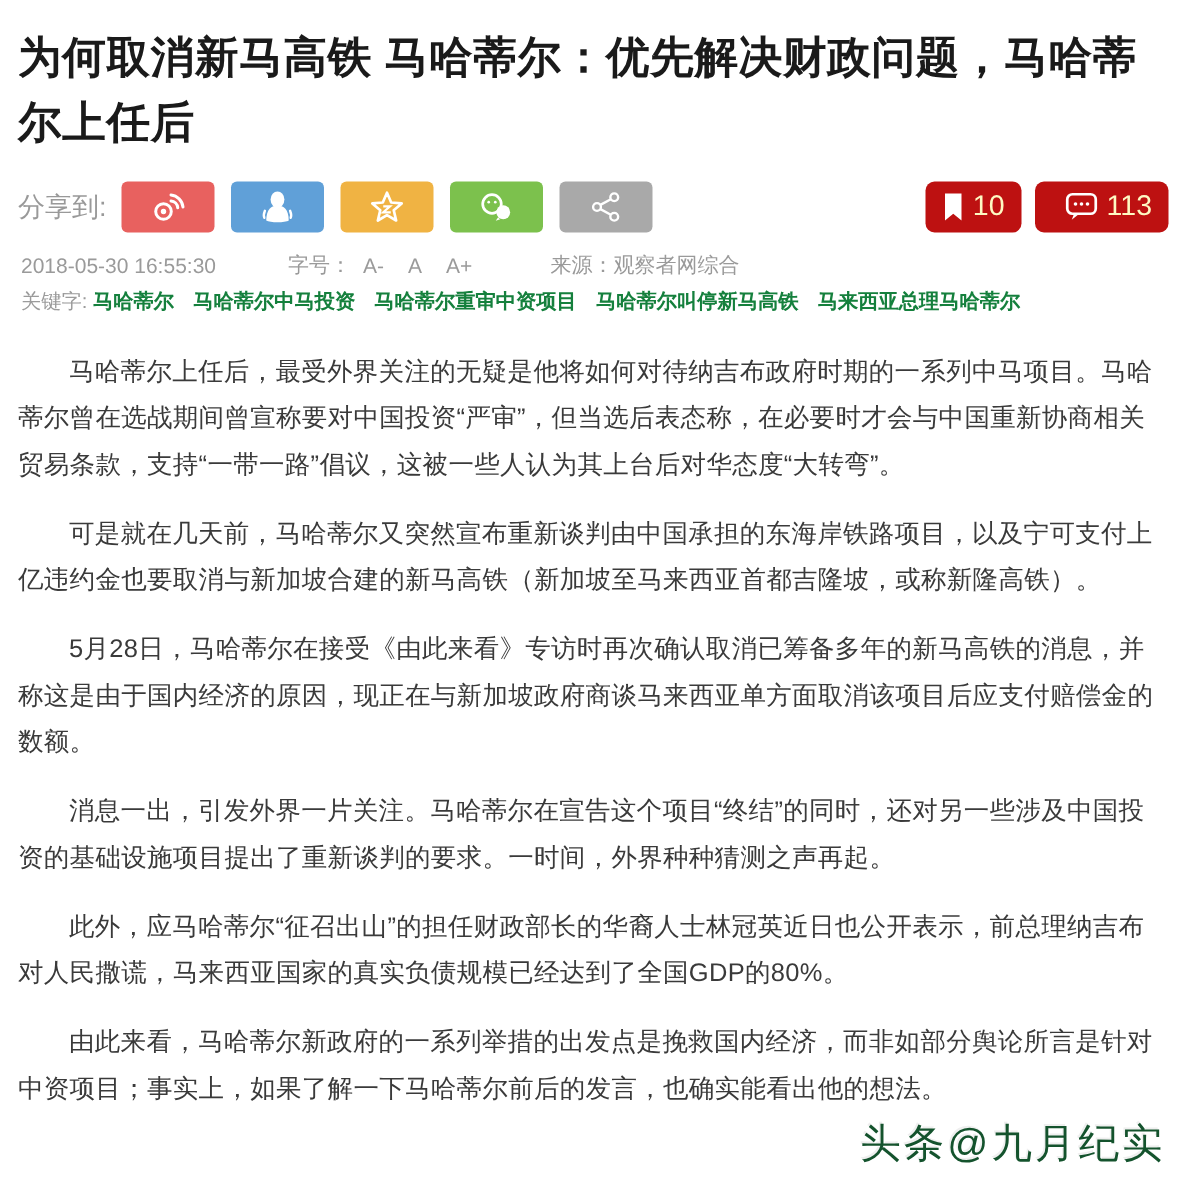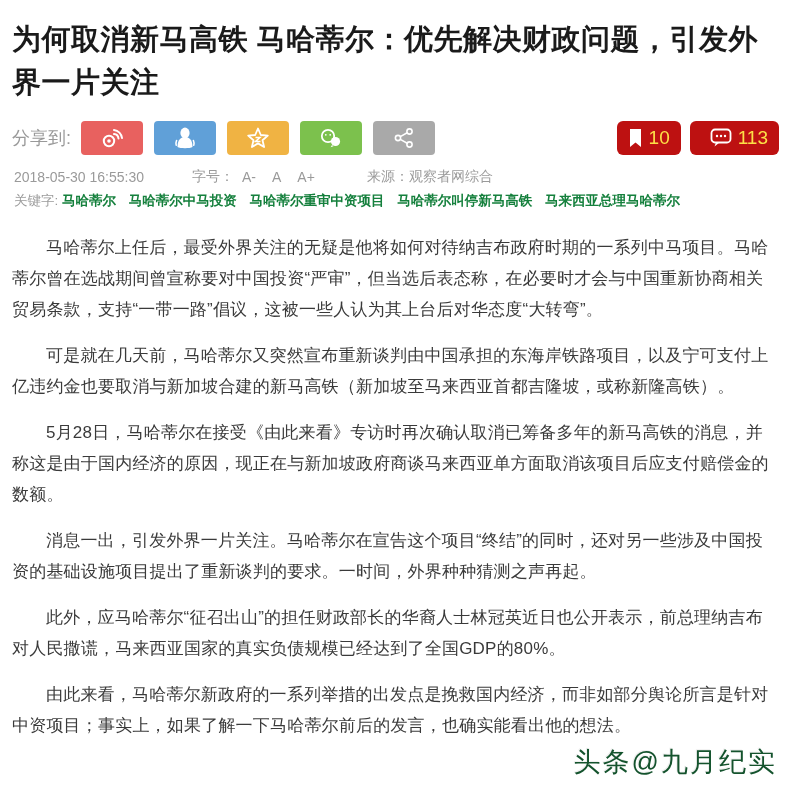--- a/index.html
+++ b/index.html
@@ -17,21 +17,21 @@
 
   .share-row { display:flex; align-items:center; height:36px; margin-bottom:10px; }
   .share-label { color:#999; font-size:18px; margin-right:10px; white-space:nowrap; }
   .share-btn {
     width:62px; height:34px; border-radius:4px; margin-right:11px;
     display:flex; align-items:center; justify-content:center; cursor:pointer; border:none;
   }
   .badges { margin-left:auto; display:flex; gap:9px; }
   .badge {
     height:34px; border-radius:6px; display:flex; align-items:center;
-    padding:0 11px; color:#fde047; font-size:19px; gap:6px; cursor:pointer;
+    padding:0 11px; color:#fef9c3; font-size:19px; gap:6px; cursor:pointer;
   }
 
   .meta-row { display:flex; align-items:center; color:#9a9a9a; font-size:14px; margin:12px 0 6px 2px; }
   .meta-datetime { width:178px; }
   .fontsize-group { width:175px; display:flex; align-items:center; }
   .fontsize-label { margin-right:8px; }
   .font-btn { color:#9a9a9a; margin-right:16px; cursor:pointer; text-decoration:none; }
   .source-group { display:flex; align-items:center; }
 
   .keywords-row { color:#9b9b9b; font-size:13.5px; margin:0 0 22px 2px; }
@@ -48,21 +48,21 @@
     text-shadow:1px 1px 0 #ffffff, -1px -1px 0 #efefef;
     pointer-events:none;
   }
   svg { display:block; }
 </style>
 </head>
 <body>
 
 <div class="container">
 
-  <h1 class="title">为何取消新马高铁 马哈蒂尔：优先解决财政问题，引发外界一片关注</h1>
+  <h1 class="title">为何取消新马高铁 马哈蒂尔：优先解决财政问题，马哈蒂尔上任后</h1>
 
   <div class="share-row">
     <span class="share-label">分享到:</span>
 
     <button class="share-btn" style="background: rgb(232, 97, 95);">
       <span>
         <svg width="26" height="22" viewBox="0 0 26 22">
           <circle cx="10" cy="14" r="5.2" fill="none" stroke="#fff" stroke-width="2"></circle>
           <circle cx="10" cy="14" r="1.8" fill="#fff"></circle>
           <path d="M15 3 a9 9 0 0 1 8 8" fill="none" stroke="#fff" stroke-width="2" stroke-linecap="round"></path>

